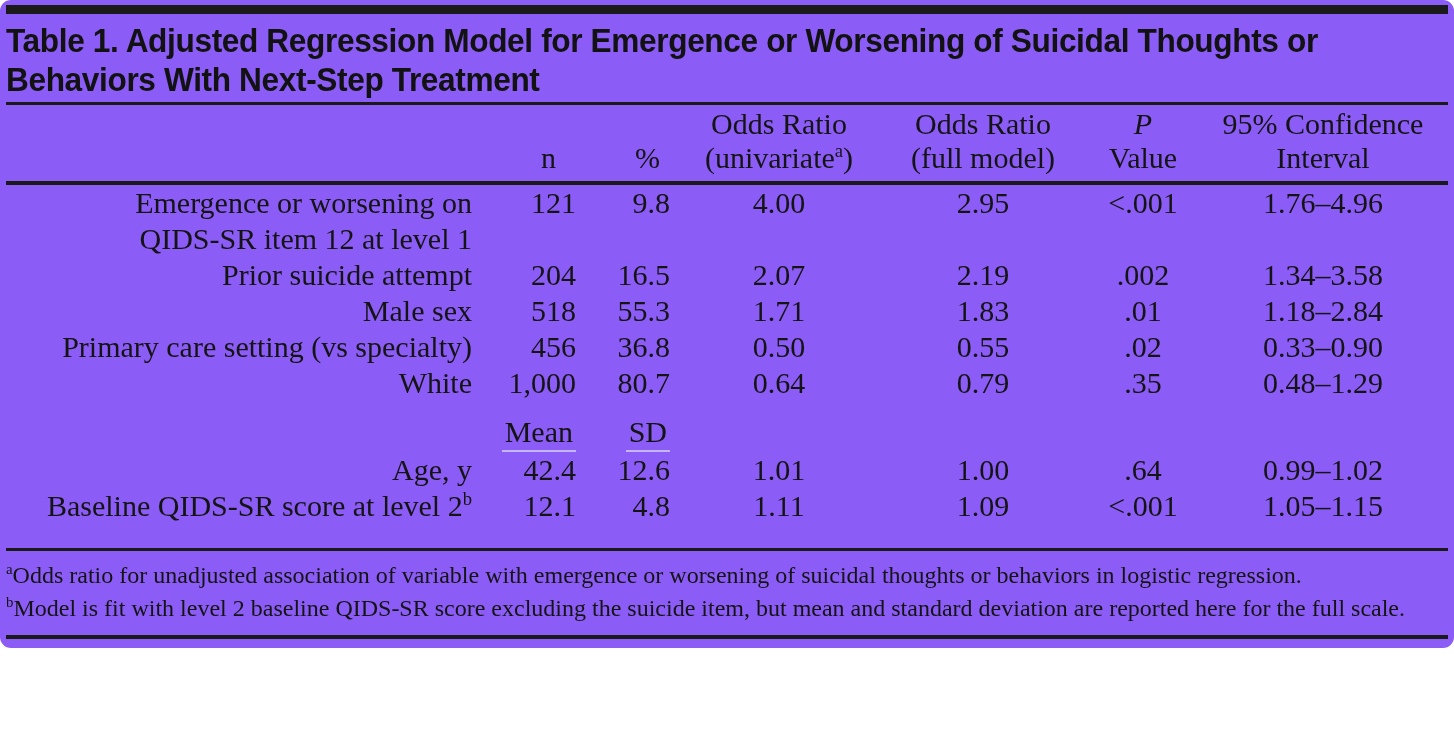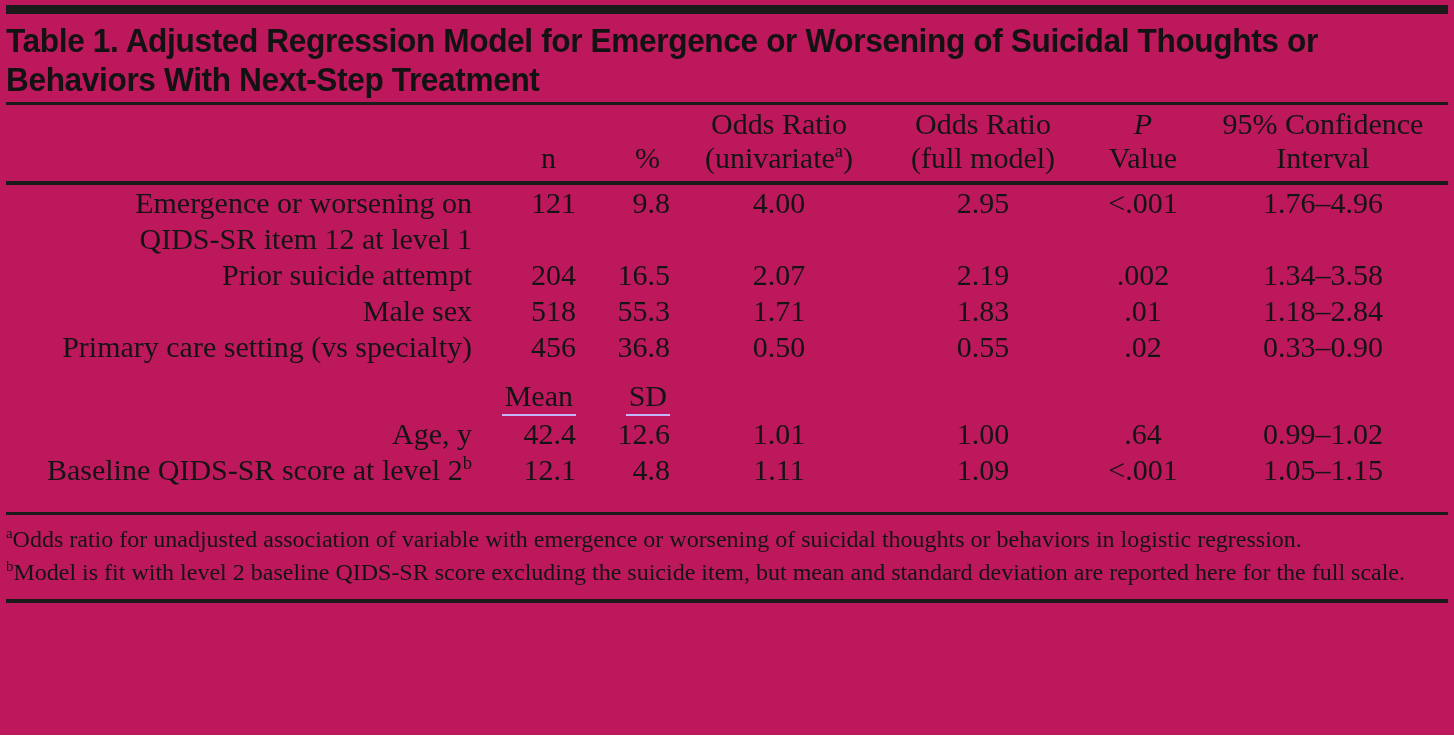--- a/index.html
+++ b/index.html
@@ -1,24 +1,25 @@
 <!DOCTYPE html>
 <html><head>
 <meta charset="utf-8">
 <style>
   * { margin:0; padding:0; box-sizing:border-box; }
   html,body { background:#ffffff; }
   .page {
     position:relative;
-    width:1454px; height:735px;
-    background:#be185d;
+    width:1454px; height:648px;
+    background:#8b5cf6;
     color:#141414;
     font-family:"Liberation Serif", serif;
     overflow:hidden;
     padding:0 6px;
+    border-radius:11px;
   }
   .topbar { margin-top:5px; height:9px; background:#1a1a1a; }
   .title {
     margin-top:7px;
     font-family:"Liberation Sans", sans-serif;
     font-weight:700;
     font-size:34px;
     line-height:39px;
     letter-spacing:-0.4px;
     color:#121212;
@@ -177,20 +178,31 @@
         <td class="lbl">
           <div class="l1">Primary care setting (vs specialty)</div>
         </td>
         <td class="num nn">456</td>
         <td class="num np">36.8</td>
         <td class="ctr">0.50</td>
         <td class="ctr">0.55</td>
         <td class="ctr">.02</td>
         <td class="ctr">0.33–0.90</td>
       </tr>
+      <tr>
+        <td class="lbl">
+          <div class="l1">White</div>
+        </td>
+        <td class="num nn">1,000</td>
+        <td class="num np">80.7</td>
+        <td class="ctr">0.64</td>
+        <td class="ctr">0.79</td>
+        <td class="ctr">.35</td>
+        <td class="ctr">0.48–1.29</td>
+      </tr>
     </tbody>
     <tbody>
       <tr class="gap">
         <td></td>
         <td class="num nn"><span class="subhead">Mean</span></td>
         <td class="num np"><span class="subhead">SD</span></td>
         <td></td>
         <td></td>
         <td></td>
         <td></td>

